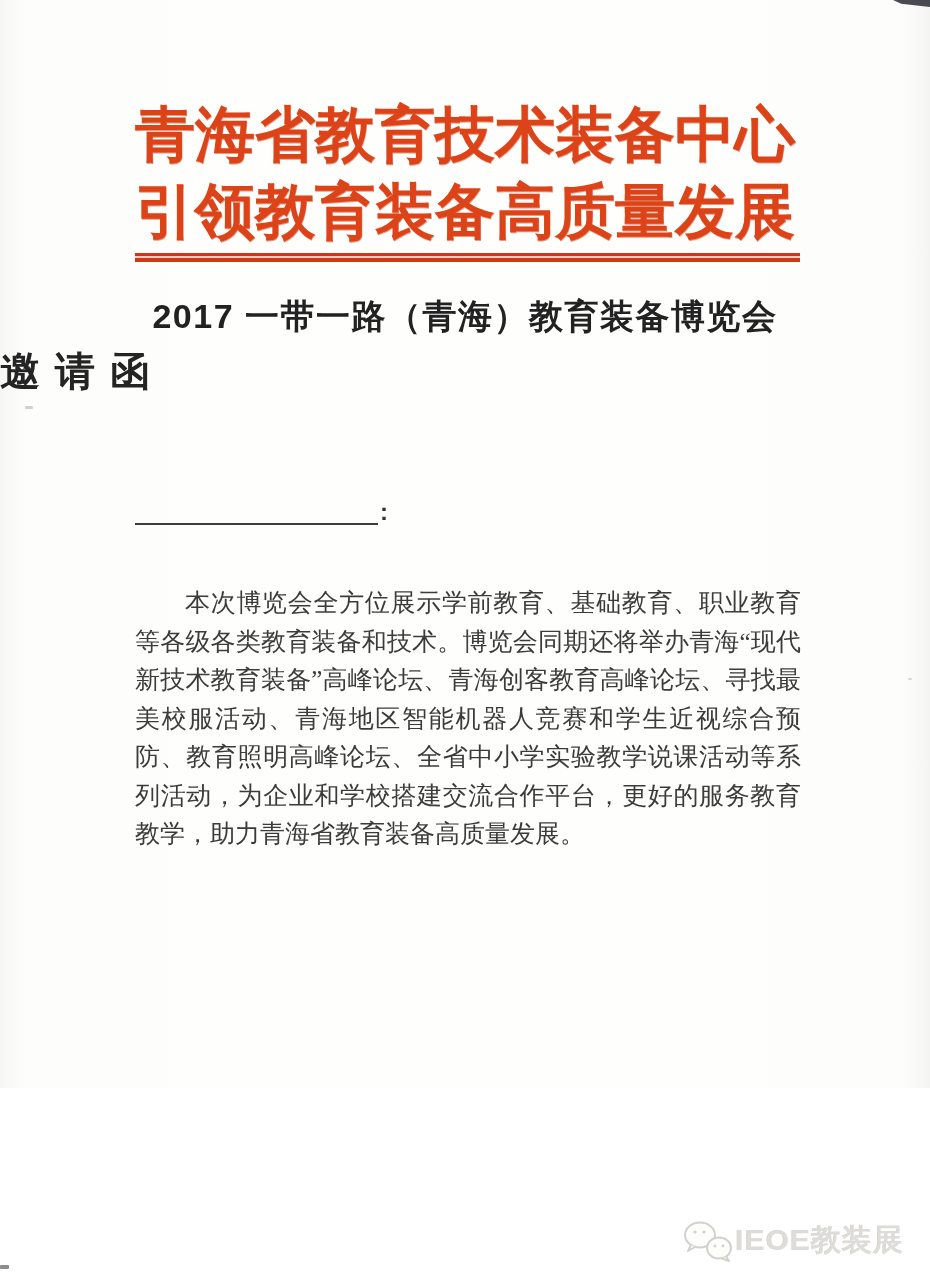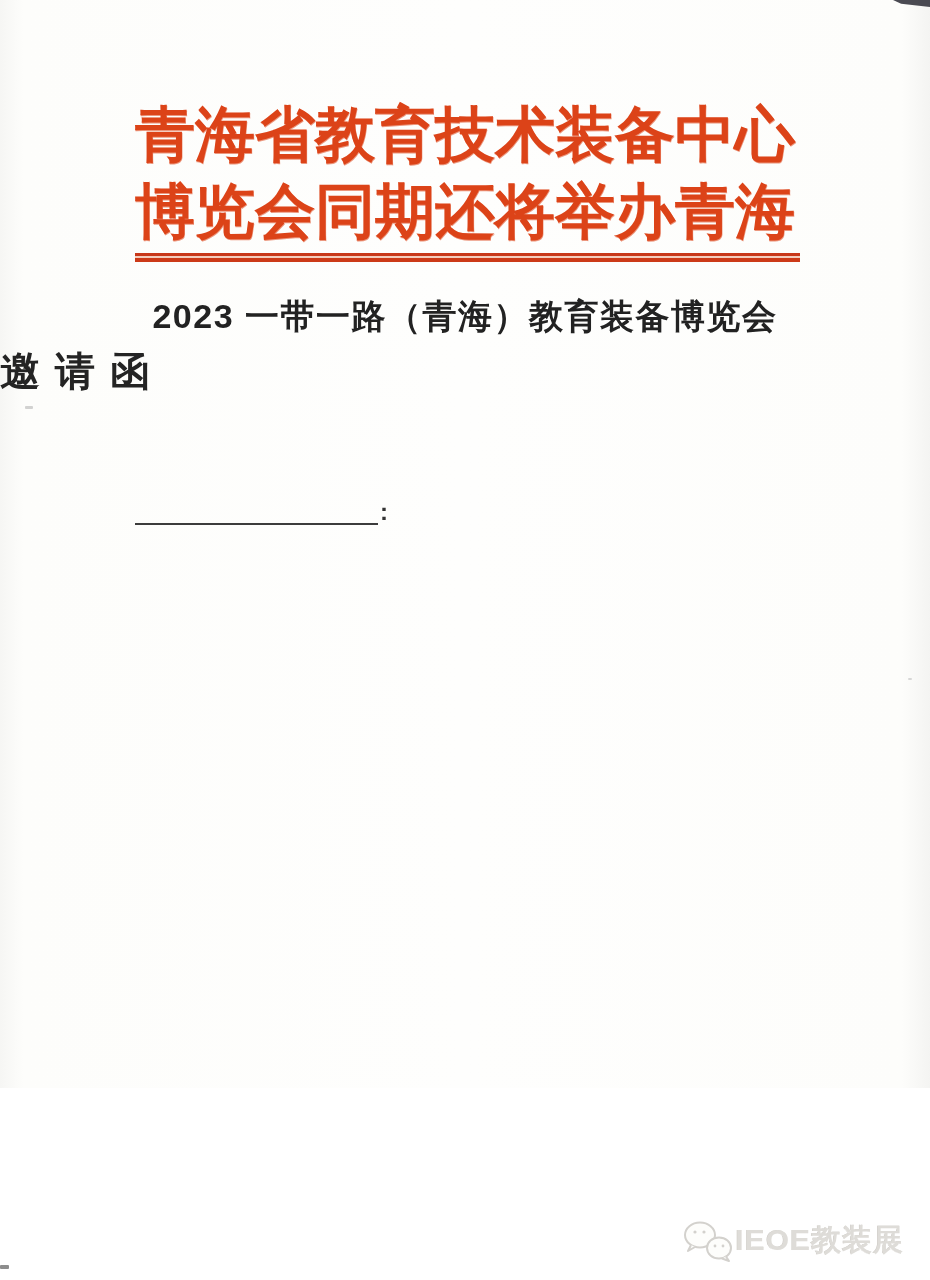--- a/index.html
+++ b/index.html
@@ -99,38 +99,39 @@
 <div class="page">
 
   <div class="corner-mark"></div>
   <div class="speck speck-1"></div>
   <div class="speck speck-2"></div>
   <div class="speck speck-3"></div>
   <div class="speck speck-4"></div>
 
   <div class="org-head">
     <div>青海省教育技术装备中心</div>
-    <div>博览会同期还将举办青海</div>
+    <div>引领教育装备高质量发展</div>
   </div>
 
   <div class="rule-wrap">
     <div class="rule-thin"></div>
     <div class="rule-gap"></div>
     <div class="rule-thick"></div>
   </div>
 
-  <div class="doc-title">2023 一带一路（青海）教育装备博览会</div>
+  <div class="doc-title">2017 一带一路（青海）教育装备博览会</div>
   <div class="doc-subtitle">邀 请 函</div>
 
   <div class="salutation">
     <span class="blank"></span>
     <span class="colon">:</span>
   </div>
 
   <div class="body-text">
+    <p>本次博览会全方位展示学前教育、基础教育、职业教育等各级各类教育装备和技术。博览会同期还将举办青海“现代新技术教育装备”高峰论坛、青海创客教育高峰论坛、寻找最美校服活动、青海地区智能机器人竞赛和学生近视综合预防、教育照明高峰论坛、全省中小学实验教学说课活动等系列活动，为企业和学校搭建交流合作平台，更好的服务教育教学，助力青海省教育装备高质量发展。</p>
   </div>
 
   <div class="watermark">
     <span>
       <svg width="52" height="44" viewBox="0 0 52 44" fill="none">
         <ellipse cx="17" cy="15" rx="15" ry="12.5" stroke="#d3d1cd" stroke-width="2" fill="#fdfdfb"></ellipse>
         <path d="M8 25 L5 31 L12 27" stroke="#d3d1cd" stroke-width="2" fill="#fdfdfb" stroke-linejoin="round"></path>
         <circle cx="12" cy="12" r="1.6" fill="#d3d1cd"></circle>
         <circle cx="21" cy="12" r="1.6" fill="#d3d1cd"></circle>
         <ellipse cx="36" cy="28" rx="12" ry="10.5" stroke="#d3d1cd" stroke-width="2" fill="#fdfdfb"></ellipse>

